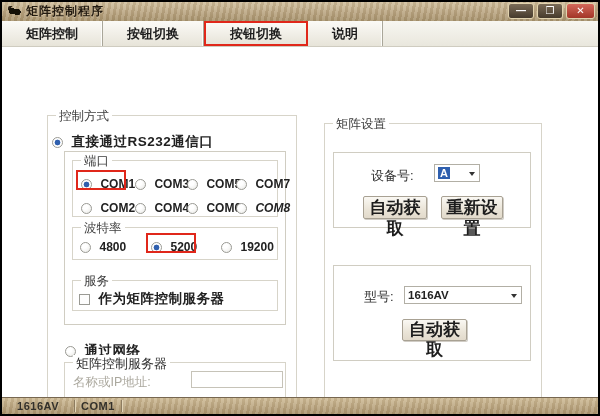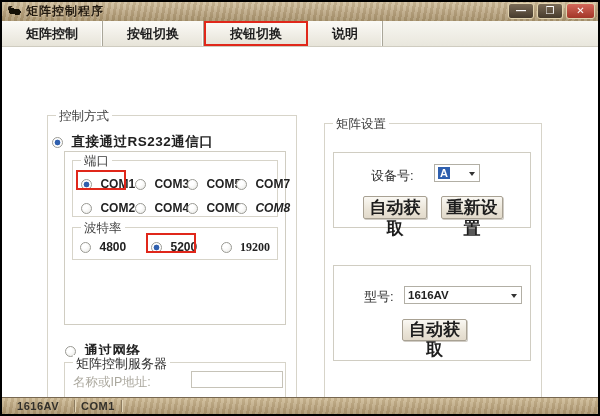--- a/index.html
+++ b/index.html
@@ -169,27 +169,34 @@
     <div class="groupbox" style="left:70px; top:180px; width:206px; height:33px;">
       <span class="gb-label">波特率</span>
       <div class="option-row" style="left:7px; top:9px;">
         <span class="radio"></span>
         <span class="rlabel">4800</span>
       </div>
       <div class="option-row" style="left:78px; top:9px;">
         <span class="radio checked"></span>
         <span class="rlabel">5200</span>
       </div>
-      <div class="option-row" style="left:148px; top:9px;font-family:Liberation Serif, serif;">
+      <div class="option-row" style="left:148px; top:9px;">
         <span class="radio"></span>
         <span class="rlabel">19200</span>
       </div>
       <div class="red-box" style="left:73px; top:5px; width:50px; height:20px;"></div>
     </div>
 
+    <div class="groupbox" style="left:70px; top:233px; width:206px; height:31px;">
+      <span class="gb-label">服务</span>
+      <div class="option-row" style="left:6px; top:8px;">
+        <span class="checkbox"></span>
+        <span class="rlabel big">作为矩阵控制服务器</span>
+      </div>
+    </div>
 
     <div class="option-row" style="left:63px; top:294px;">
       <span class="radio"></span>
       <span class="rlabel big">通过网络</span>
     </div>
 
     <div class="groupbox" style="left:62px; top:315px; width:222px; height:38px;">
       <span class="gb-label" style="font-size:13px; color:#2c2c2c;">矩阵控制服务器</span>
       <span class="gray-label" style="position:absolute; left:8px; top:11px;">名称或IP地址:</span>
       <input class="text-input" style="left: 126px; top: 8px;" value="">

